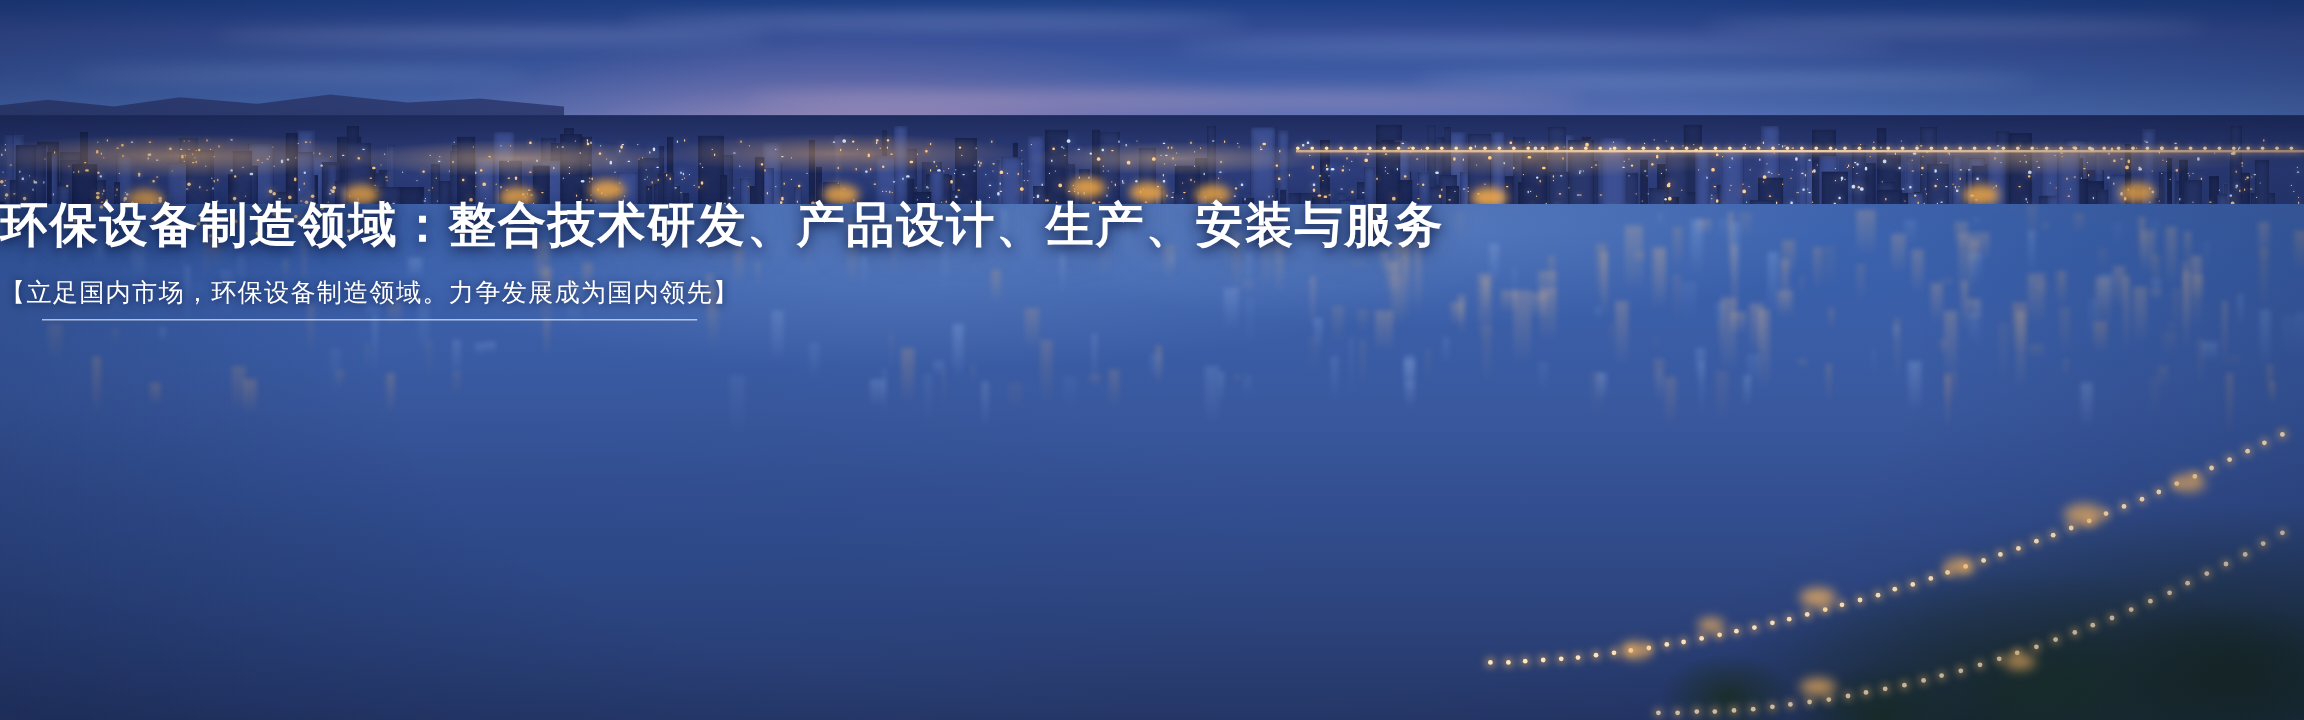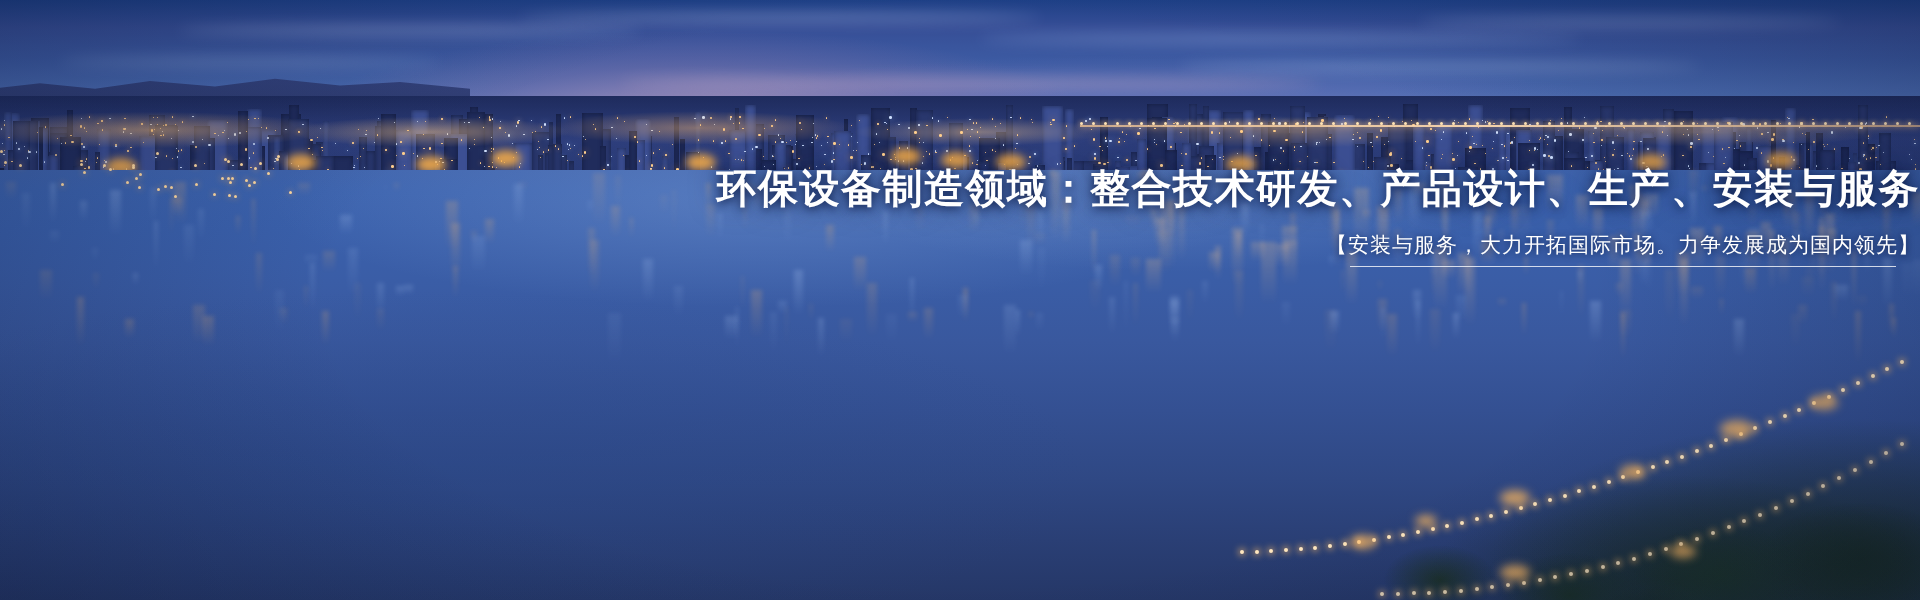--- a/index.html
+++ b/index.html
@@ -121,21 +121,21 @@
   .cw-lamp{position:absolute;width:4px;height:4px;border-radius:50%;background:#ffe7bf;box-shadow:0 0 7px 1px #ffbe68;}
   .cw-glowbig{position:absolute;border-radius:50%;filter:blur(5px);background:rgba(255,186,96,.75);}
 
   
   .shore-left{position:absolute;left:0;top:150px;width:300px;height:60px;pointer-events:none;}
   .sl-lamp{position:absolute;width:3px;height:3px;border-radius:50%;background:#ffd9a0;box-shadow:0 0 6px #ffb25e;}
 
   
   .content{
     position:absolute;left:0;top:0;width:1920px;height:600px;
-    display:flex;flex-direction:column;align-items:flex-end;
+    display:flex;flex-direction:column;align-items:flex-start;
     pointer-events:none;
   }
   .headline{
     margin-top:168px;
     font-size:40px;line-height:1;font-weight:bold;color:#ffffff;
     letter-spacing:1.5px;
     text-shadow:0 2px 10px rgba(8,20,60,.85),0 0 28px rgba(10,26,70,.65);
     white-space:nowrap;
     pointer-events:auto;
   }
@@ -1896,18 +1896,18 @@
       <div class="cw-glowbig" style="left:610px;top:95px;width:28px;height:15px;"></div>
       <div class="cw-glowbig" style="left:300px;top:265px;width:30px;height:15px;"></div>
       <div class="cw-glowbig" style="left:470px;top:245px;width:26px;height:13px;"></div>
     </div>
 
   <div class="vignette"></div>
 
   <div class="content">
     <div class="headline">环保设备制造领域：整合技术研发、产品设计、生产、安装与服务</div>
     <div class="sub-wrap">
-      <div class="subtitle">【安装与服务，大力开拓国际市场。力争发展成为国内领先】</div>
+      <div class="subtitle">【立足国内市场，环保设备制造领域。力争发展成为国内领先】</div>
       <div class="divider"></div>
     </div>
   </div>
 
 </div>
 
 </body></html>

